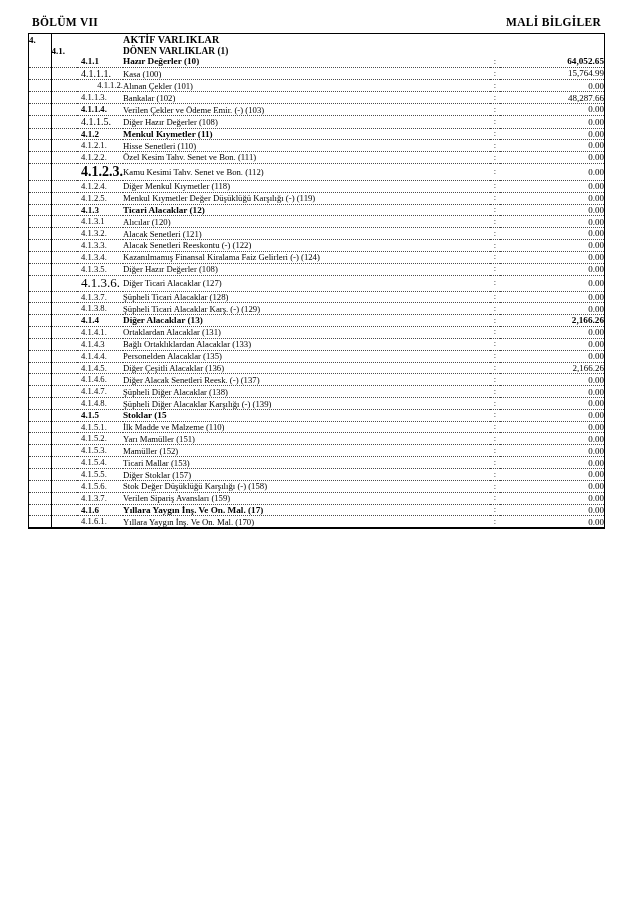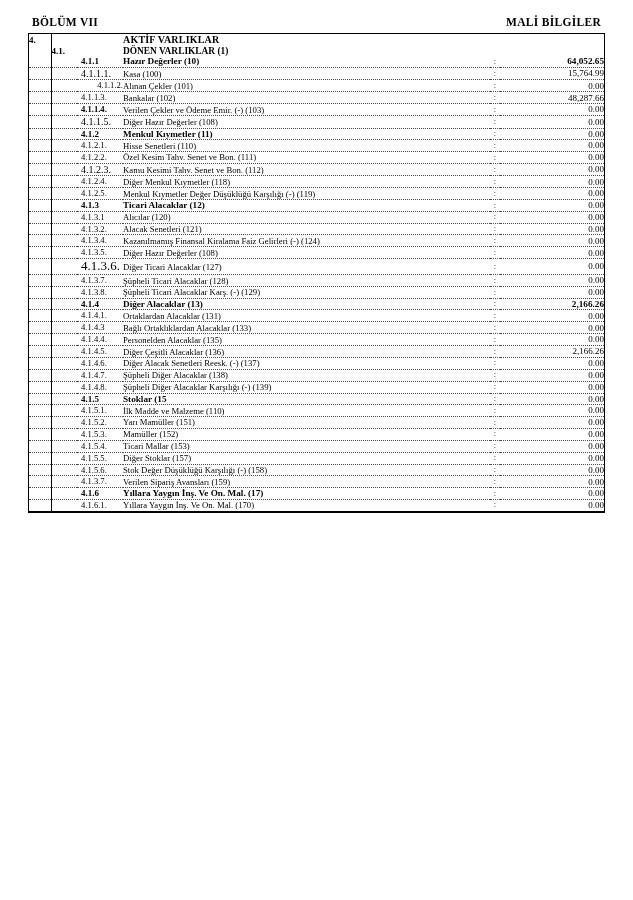--- a/index.html
+++ b/index.html
@@ -201,21 +201,21 @@
             <td class="cell-num vline"></td>
             <td class="cell-num" style="border-right: none;"></td>
             <td class="cell-num" style="border-right: none; padding-left: 4px;"><span style="font-weight: normal; font-size: 8.6px;">4.1.2.2.</span></td>
             <td class="cell-label l4">Özel Kesim Tahv. Senet ve Bon. (111)</td>
             <td class="cell-colon">:</td>
             <td class="cell-value">0.00</td>
           </tr>
           <tr class="row-sep">
             <td class="cell-num vline"></td>
             <td class="cell-num" style="border-right: none;"></td>
-            <td class="cell-num" style="border-right: none; padding-left: 4px;"><span style="font-weight: normal; font-size: 10px;">4.1.2.3.</span></td>
+            <td class="cell-num" style="border-right: none; padding-left: 4px;"><span style="font-weight: bold; font-size: 14px;">4.1.2.3.</span></td>
             <td class="cell-label l4">Kamu Kesimi Tahv. Senet ve Bon. (112)</td>
             <td class="cell-colon">:</td>
             <td class="cell-value">0.00</td>
           </tr>
           <tr class="row-sep">
             <td class="cell-num vline"></td>
             <td class="cell-num" style="border-right: none;"></td>
             <td class="cell-num" style="border-right: none; padding-left: 4px;"><span style="font-weight: normal; font-size: 8.6px;">4.1.2.4.</span></td>
             <td class="cell-label l4">Diğer Menkul Kıymetler (118)</td>
             <td class="cell-colon">:</td>
@@ -243,20 +243,28 @@
             <td class="cell-num" style="border-right: none; padding-left: 4px;"><span style="font-weight: normal; font-size: 8.6px;">4.1.3.1</span></td>
             <td class="cell-label l4">Alıcılar (120)</td>
             <td class="cell-colon">:</td>
             <td class="cell-value">0.00</td>
           </tr>
           <tr class="row-sep">
             <td class="cell-num vline"></td>
             <td class="cell-num" style="border-right: none;"></td>
             <td class="cell-num" style="border-right: none; padding-left: 4px;"><span style="font-weight: normal; font-size: 8.6px;">4.1.3.2.</span></td>
             <td class="cell-label l4">Alacak Senetleri (121)</td>
+            <td class="cell-colon">:</td>
+            <td class="cell-value">0.00</td>
+          </tr>
+          <tr class="row-sep">
+            <td class="cell-num vline"></td>
+            <td class="cell-num" style="border-right: none;"></td>
+            <td class="cell-num" style="border-right: none; padding-left: 4px;"><span style="font-weight: normal; font-size: 8.6px;">4.1.3.3.</span></td>
+            <td class="cell-label l4">Alacak Senetleri Reeskontu (-) (122)</td>
             <td class="cell-colon">:</td>
             <td class="cell-value">0.00</td>
           </tr>
           <tr class="row-sep">
             <td class="cell-num vline"></td>
             <td class="cell-num" style="border-right: none;"></td>
             <td class="cell-num" style="border-right: none; padding-left: 4px;"><span style="font-weight: normal; font-size: 8.6px;">4.1.3.4.</span></td>
             <td class="cell-label l4 two-line">Kazanılmamış Finansal Kiralama Faiz Gelirleri (-) (124)</td>
             <td class="cell-colon">:</td>
             <td class="cell-value">0.00</td>

